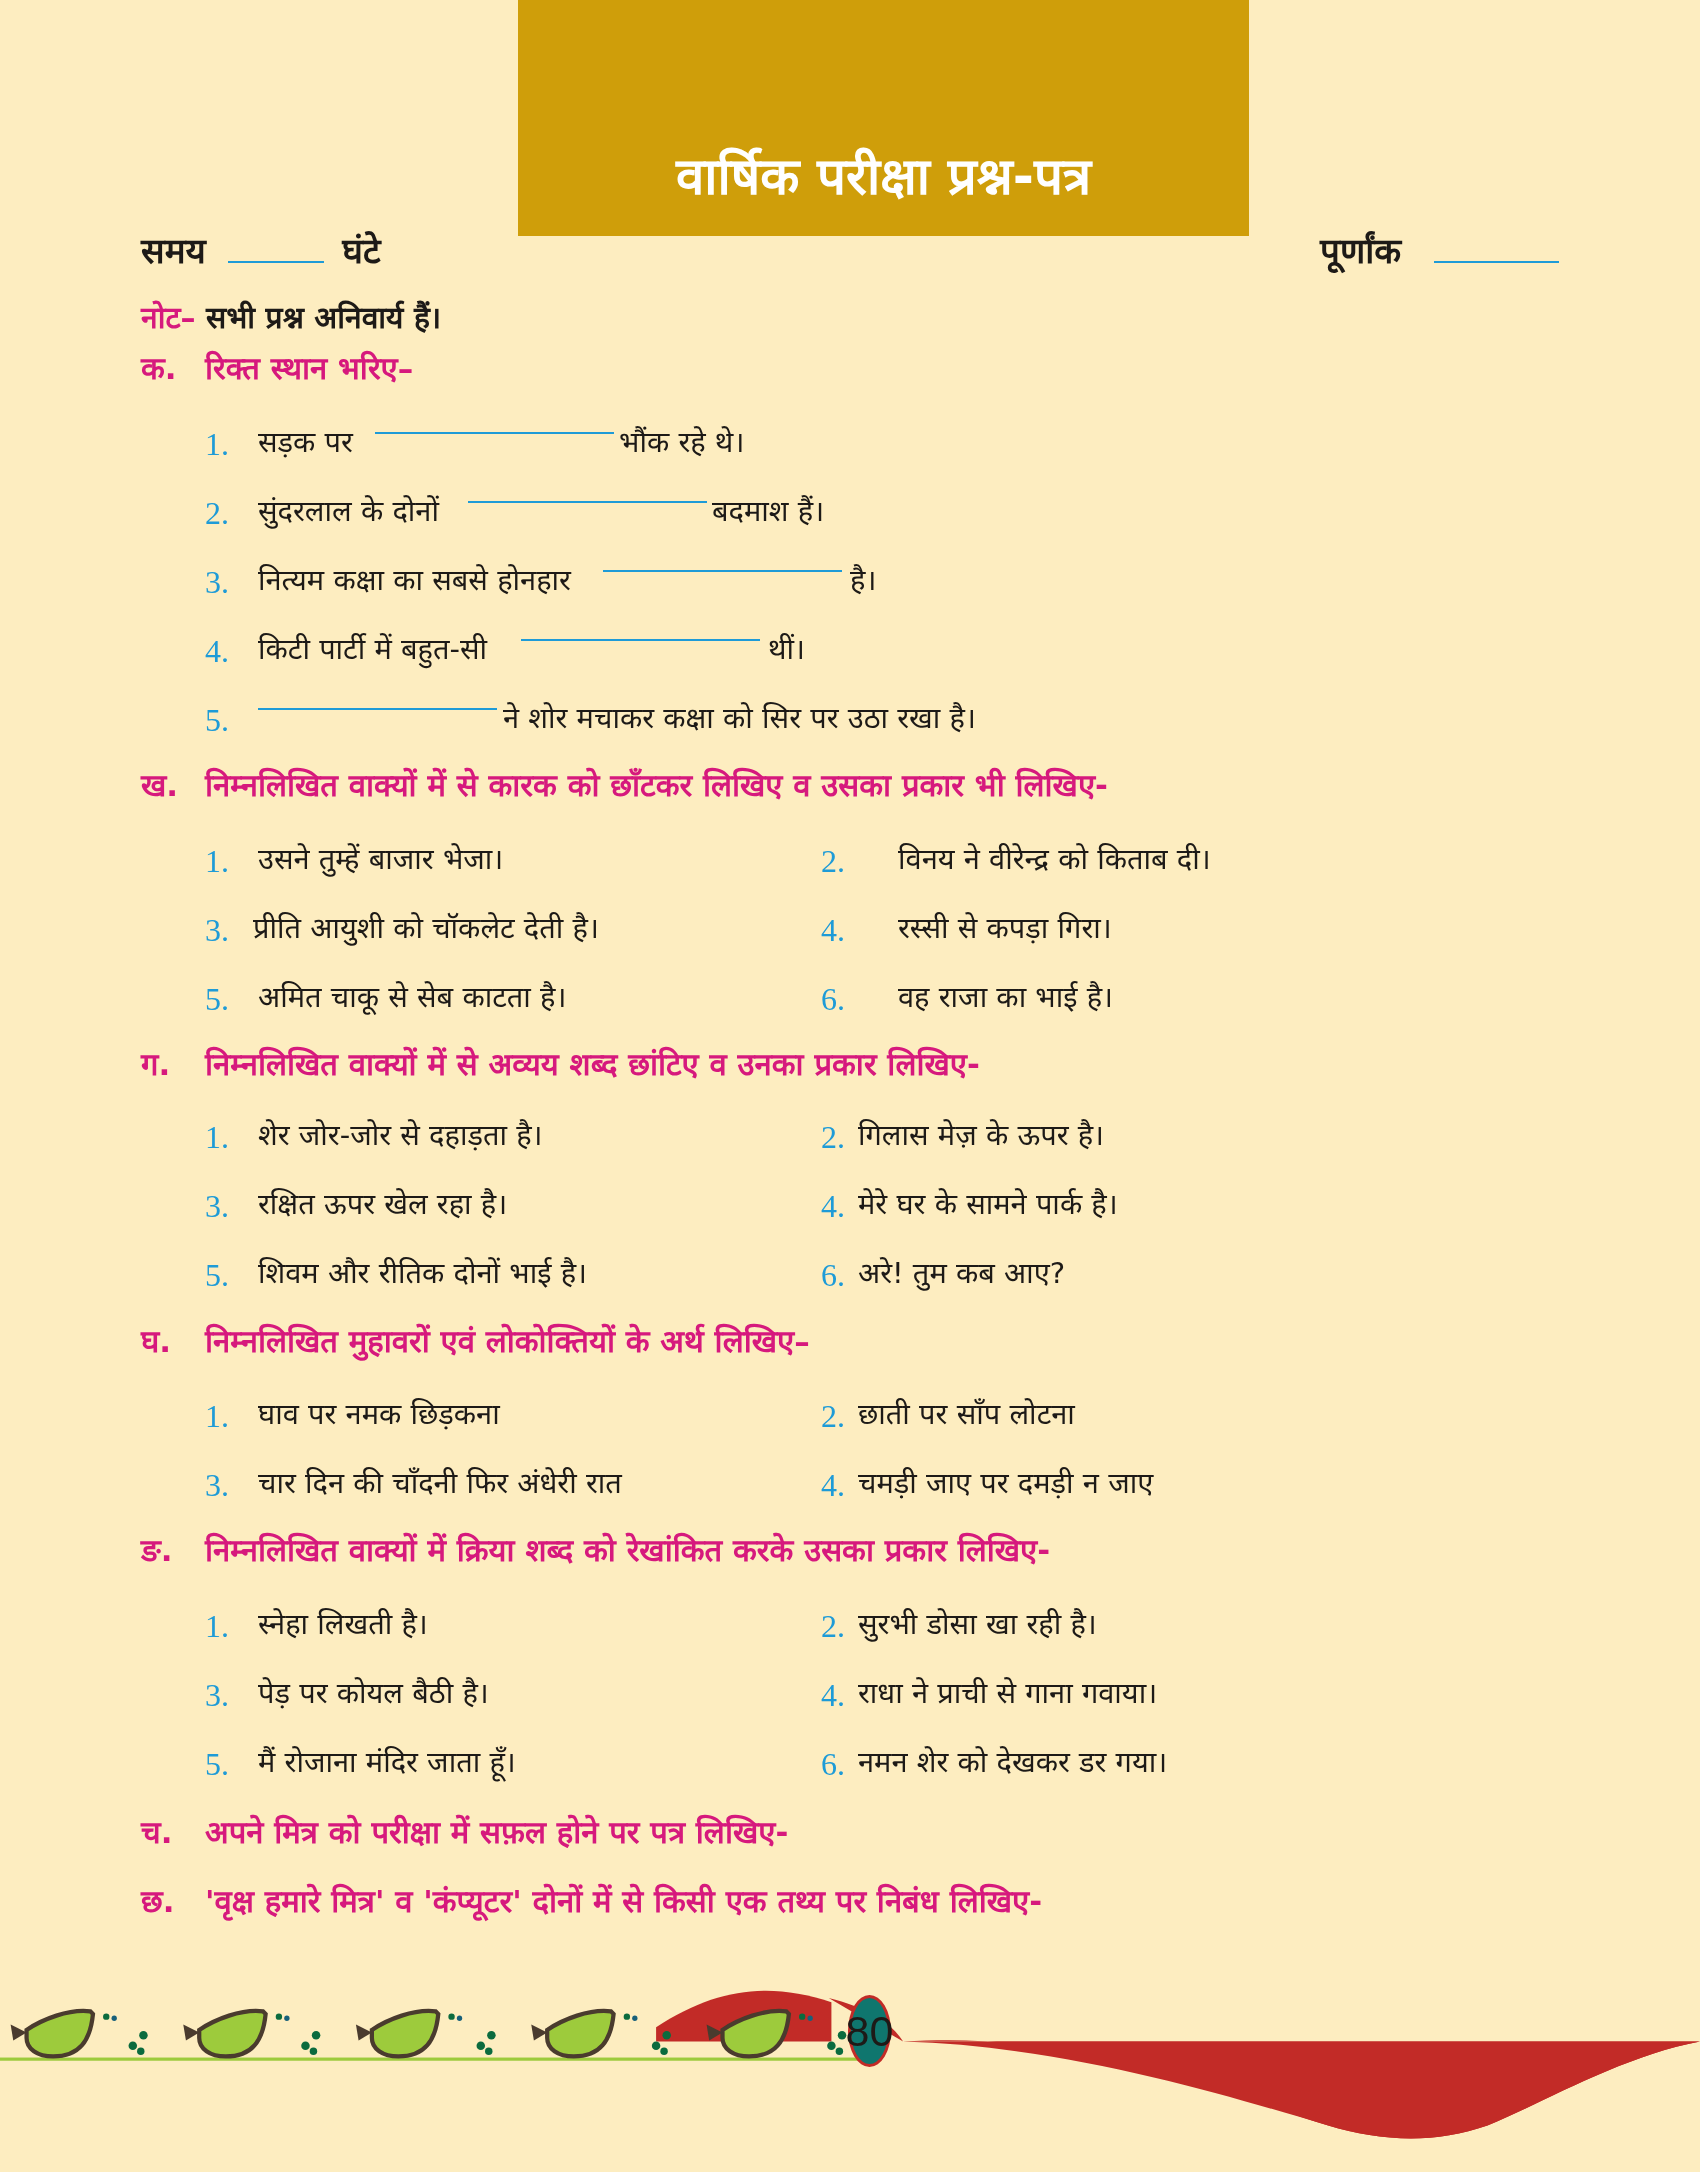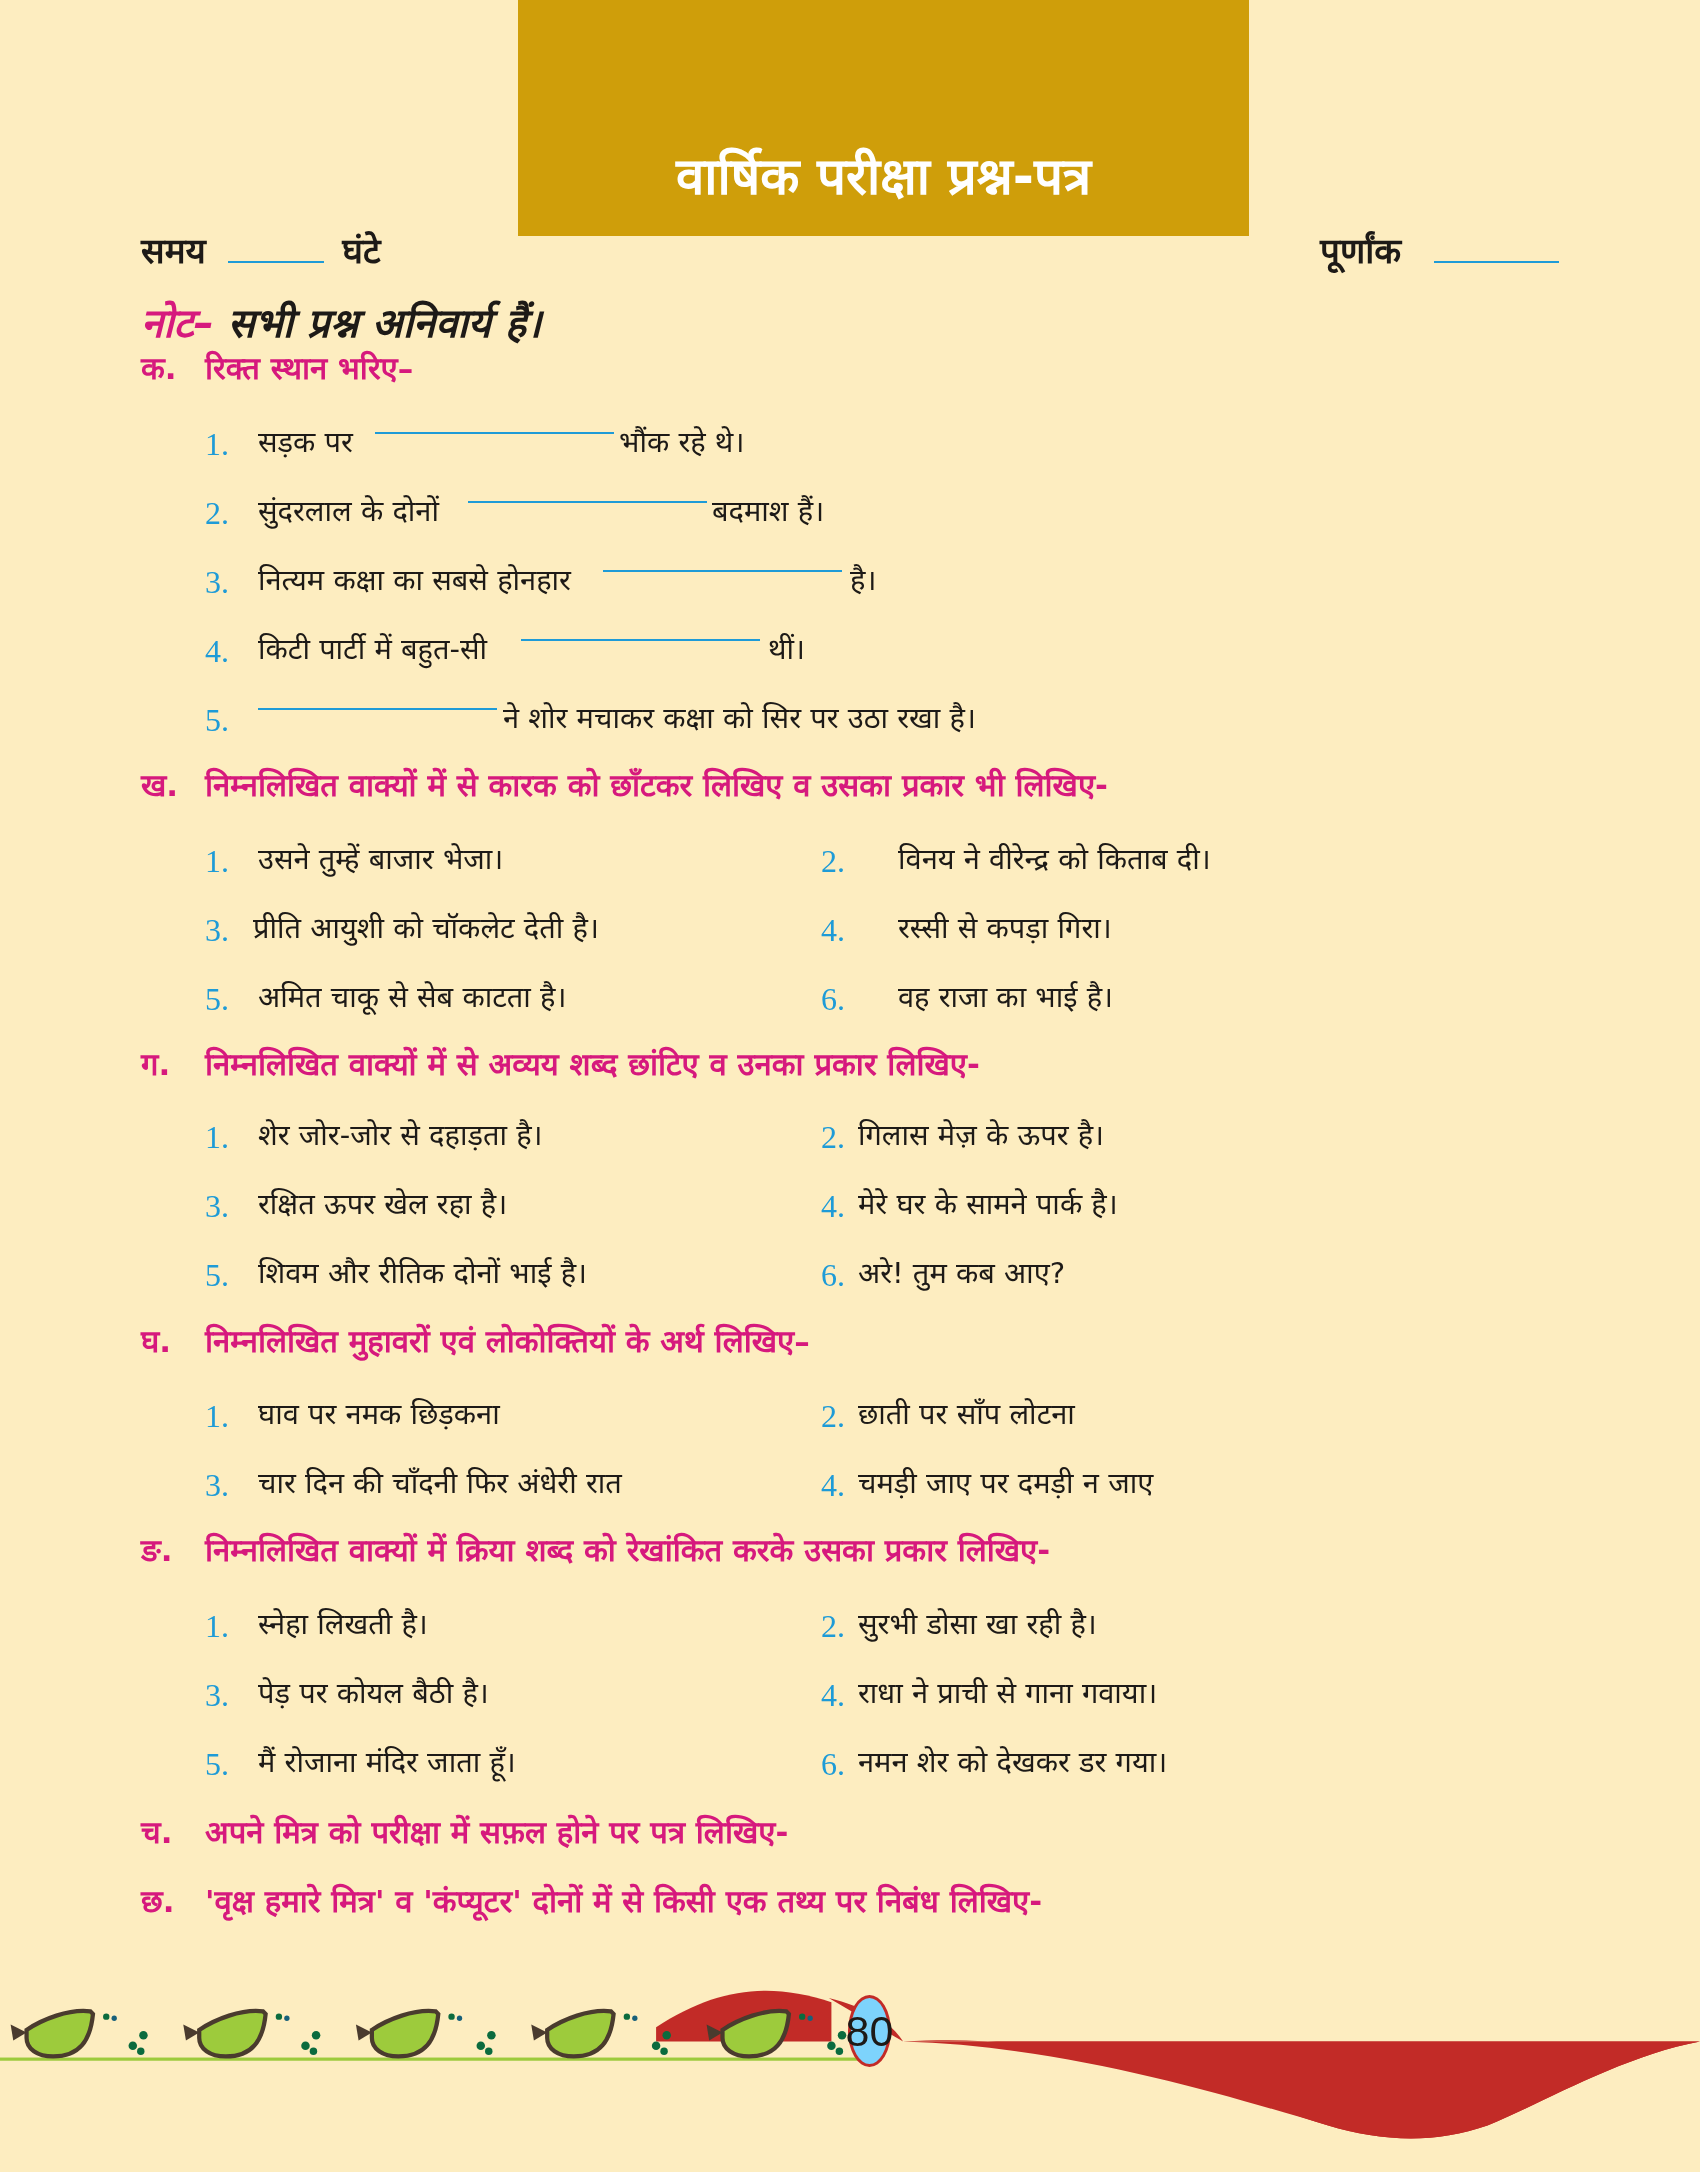--- a/index.html
+++ b/index.html
@@ -40,21 +40,21 @@
 <div class="abs hdr" style="left:141px; top:234px;">
   <span>समय</span>
   <span class="blank" style="width:96px; margin:0 6.4px 0 9.6px;"></span>
   <span>घंटे</span>
 </div>
 <div class="abs hdr" style="left:1312px; top:234px;margin-left:8px;">
   <span>पूर्णांक</span>
   <span class="blank" style="width:125px; margin-left:21px;"></span>
 </div>
 
-<div class="abs hdr" style="left:141px; top:303px; font-size:40px;font-style:italic;">
+<div class="abs hdr" style="left:141px; top:303px; font-size:30px;">
   <span class="note-label">नोट–</span>
   <span>सभी प्रश्न अनिवार्य हैं।</span>
 </div>
 
 <div class="abs sec" style="left:141px; top:353px;">
   <span class="letter">क.</span>
   <span class="text">रिक्त स्थान भरिए–</span>
 </div>
 
 <div class="abs item" style="left:205px; top:428px;">
@@ -261,16 +261,16 @@
       <circle cx="920" cy="160" r="7"></circle>
     <circle cx="1255" cy="130" r="8"></circle>
       <circle cx="1235" cy="150" r="8"></circle>
       <circle cx="1250" cy="160" r="7"></circle>
     <circle cx="1585" cy="130" r="8"></circle>
       <circle cx="1565" cy="150" r="8"></circle>
       <circle cx="1580" cy="160" r="7"></circle>
   </g>
 </svg>
 
-<div class="abs" style="left:848px; top:1995px; width:37px; height:66px; border:3.7px solid #C22B27; border-radius:50%; background:#7dd3fc; display:flex; align-items:center; justify-content:center;">
+<div class="abs" style="left:848px; top:1995px; width:37px; height:66px; border:3.7px solid #C22B27; border-radius:50%; background:#0f766e; display:flex; align-items:center; justify-content:center;">
   <span style="font-family:'Liberation Sans', sans-serif; font-size:43px; color:#1d1a17; line-height:1;">80</span>
 </div>
 
 
 </body></html>

